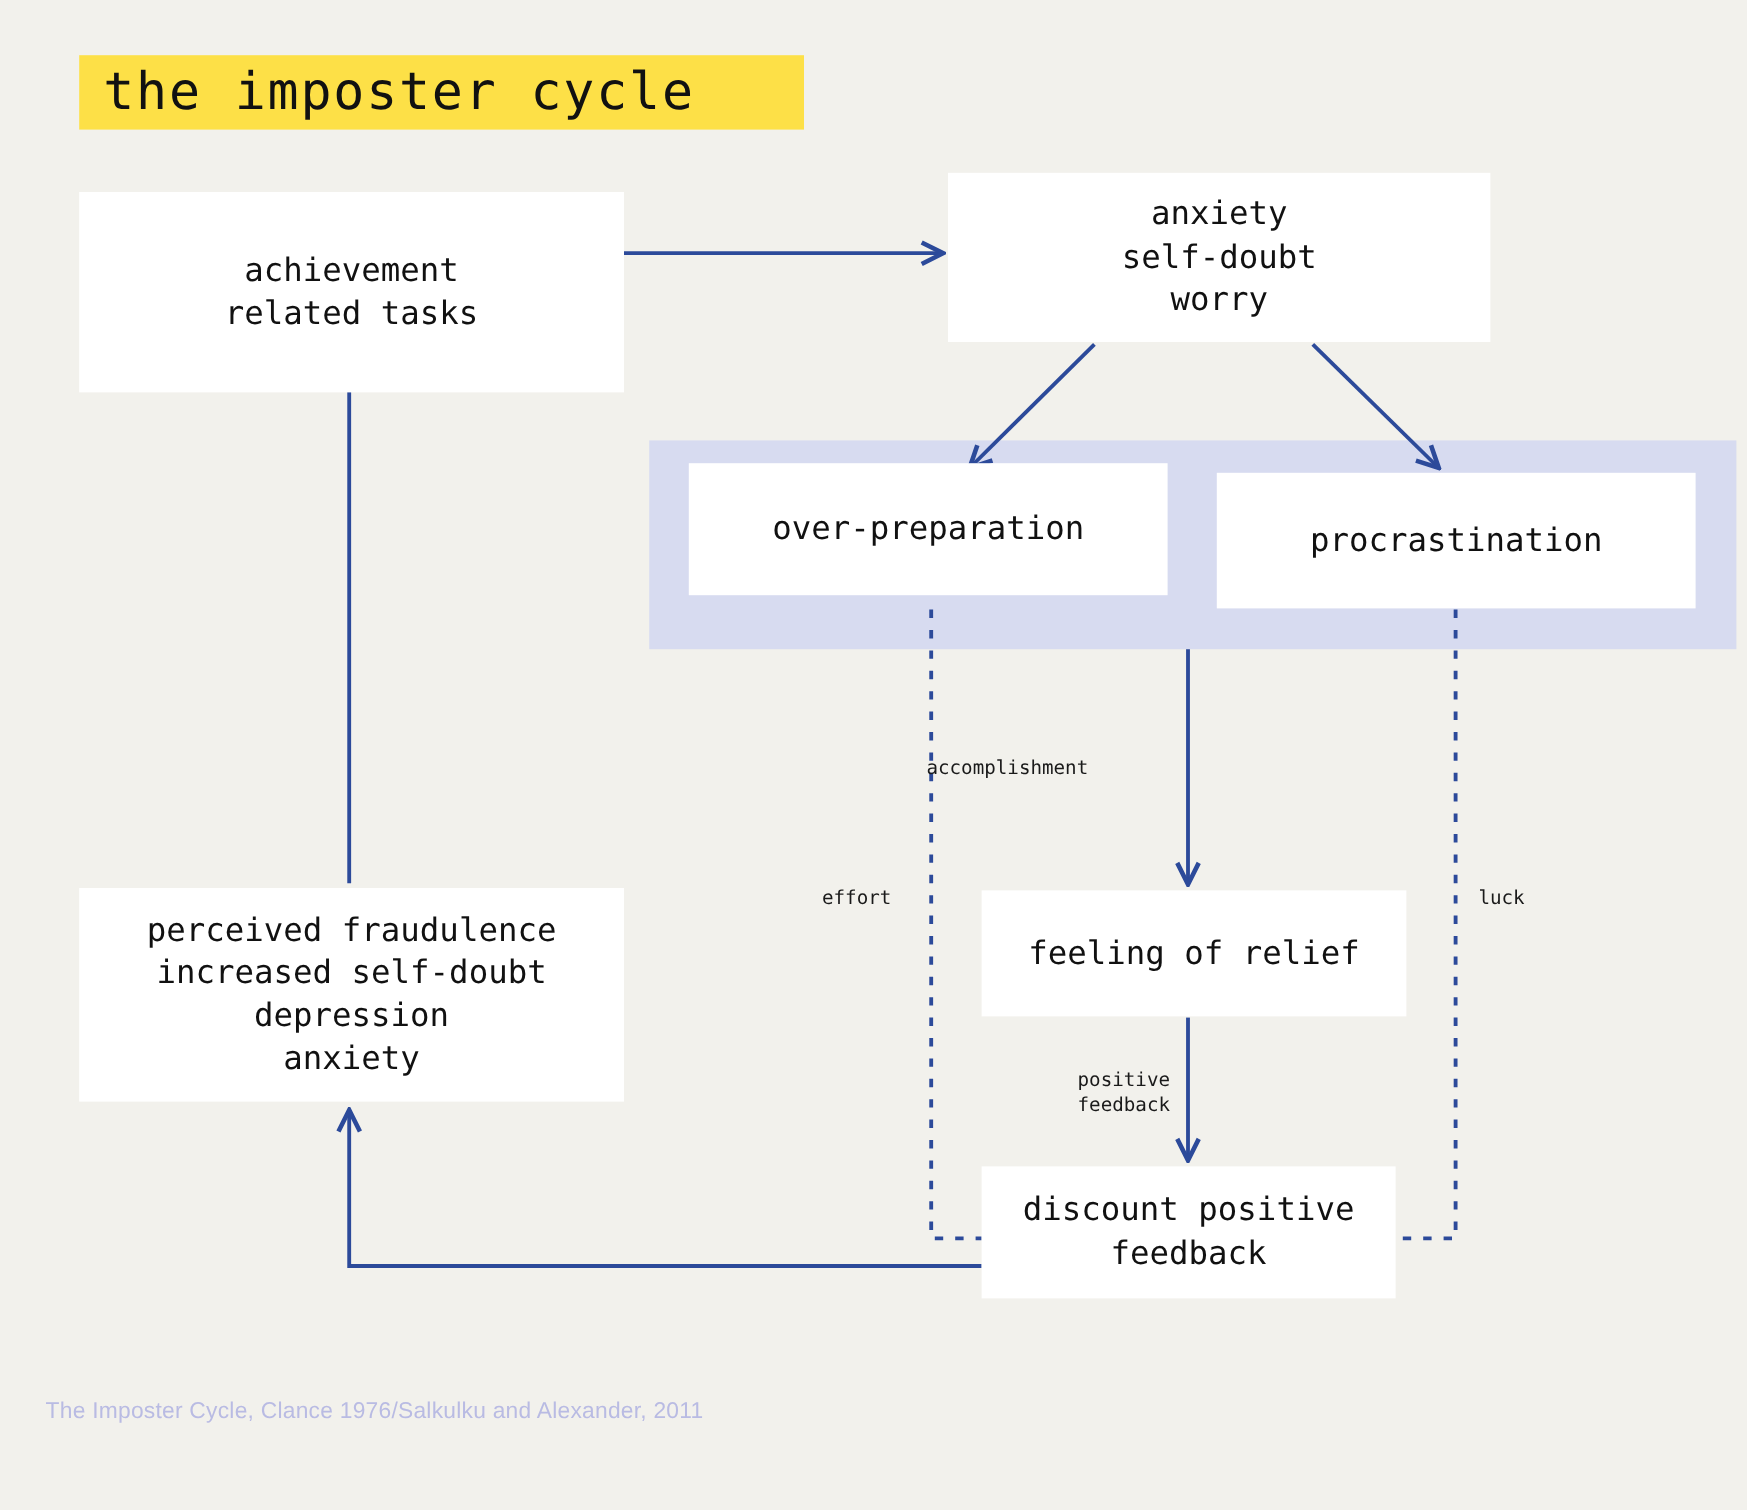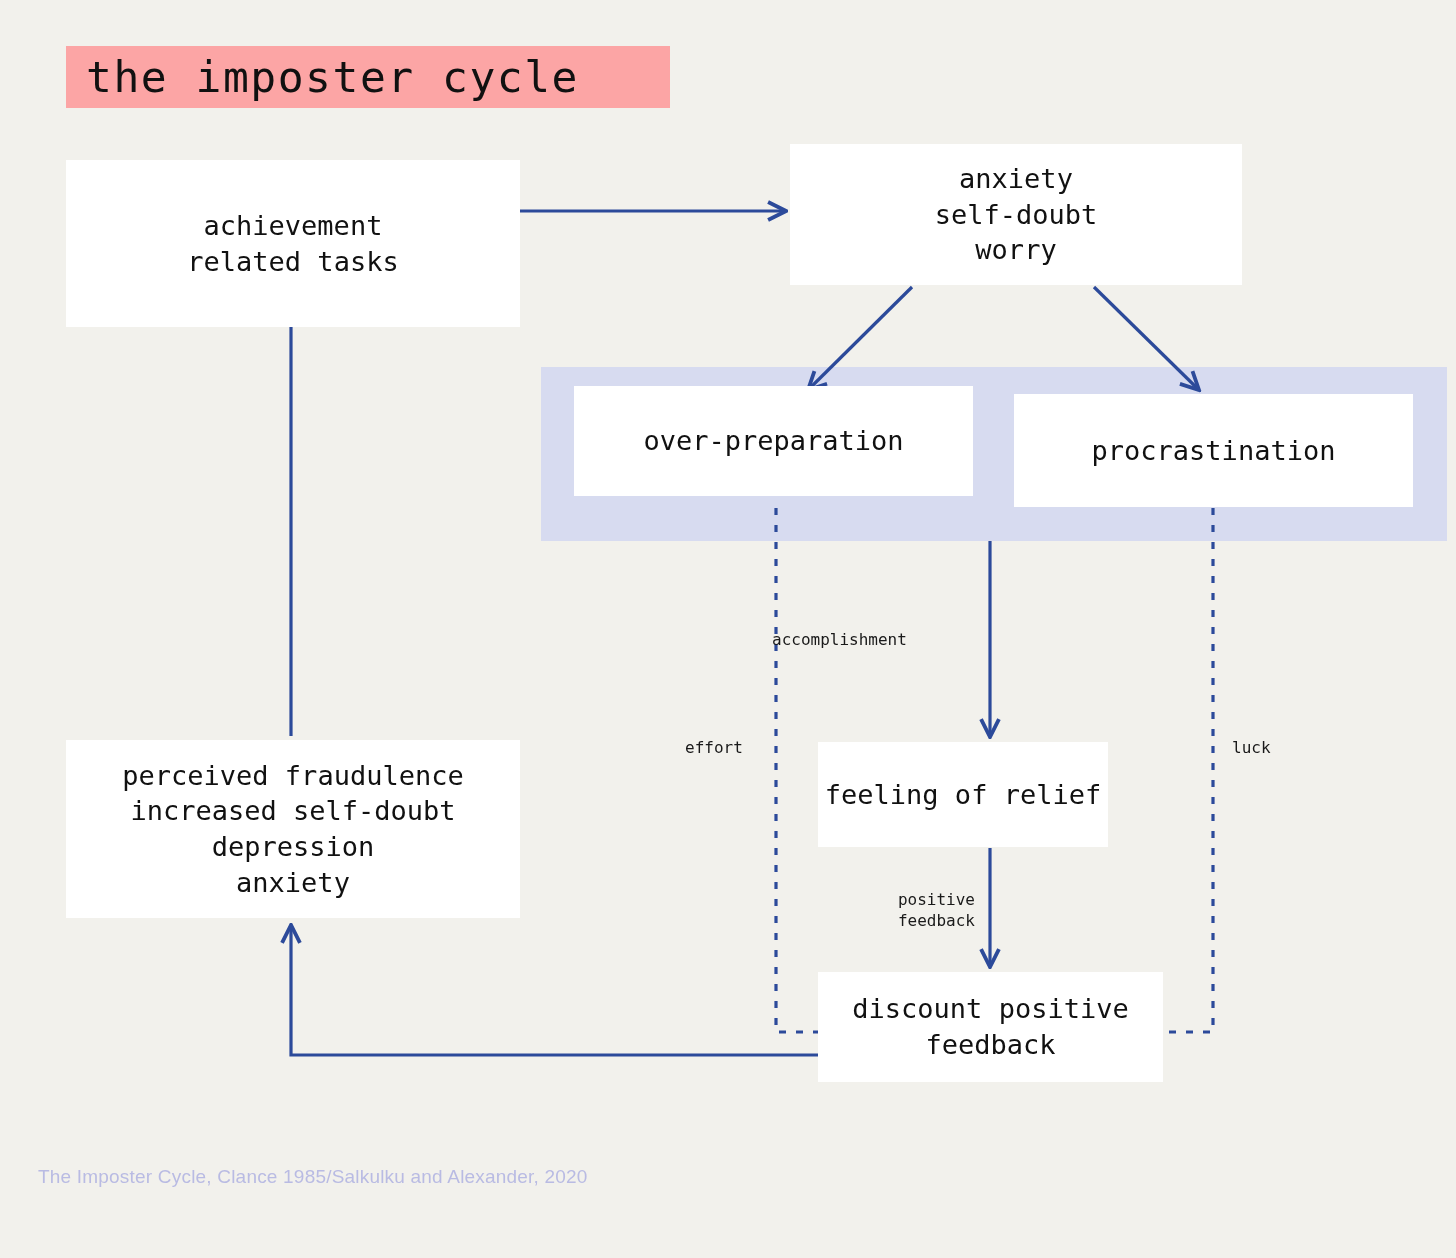--- a/index.html
+++ b/index.html
@@ -16,21 +16,21 @@
     overflow: hidden;
     font-family: "DejaVu Sans Mono", "Liberation Mono", monospace;
   }
   
   #title {
     position: absolute;
     left: 66px;
     top: 46px;
     width: 604px;
     height: 62px;
-    background: #fca5a5;
+    background: #fde047;
     display: flex;
     align-items: center;
   }
   #title .title-text {
     font-family: "DejaVu Sans Mono", "Liberation Mono", monospace;
     font-size: 43px;
     font-weight: 400;
     letter-spacing: 1.5px;
     color: #111111;
     padding-left: 20px;
@@ -68,21 +68,21 @@
 
   #box-overprep    { left: 574px; top: 386px; width: 399px;  height: 110px; }
   #box-overprep .lines { font-size: 27px; }
 
   #box-procrast    { left: 1014px; top: 394px; width: 399px; height: 113px; justify-content: center; }
   #box-procrast .lines { font-size: 27px; }
 
   #box-fraudulence { left: 66px;  top: 740px; width: 454px;  height: 178px; }
   #box-fraudulence .lines { font-size: 27px; }
 
-  #box-relief      { left: 818px; top: 742px; width: 290px;  height: 105px; }
+  #box-relief      { left: 818px; top: 742px; width: 354px;  height: 105px; }
   #box-relief .lines { font-size: 27px; }
 
   #box-discount    { left: 818px; top: 972px; width: 345px;  height: 110px; }
   #box-discount .lines { font-size: 27px; text-align: center; }
 
   
   .edgelabel {
     position: absolute;
     font-family: "DejaVu Sans Mono", "Liberation Mono", monospace;
     font-size: 16px;
@@ -185,15 +185,15 @@
     <span class="lines">discount positive
 feedback</span>
   </div>
 
   <div class="edgelabel" id="lbl-accomplishment">accomplishment</div>
   <div class="edgelabel" id="lbl-effort">effort</div>
   <div class="edgelabel" id="lbl-luck">luck</div>
   <div class="edgelabel" id="lbl-posfeedback">positive
 feedback</div>
 
-  <div id="caption">The Imposter Cycle, Clance 1985/Salkulku and Alexander, 2020</div>
+  <div id="caption">The Imposter Cycle, Clance 1976/Salkulku and Alexander, 2011</div>
 
 </div>
 
 </body></html>

